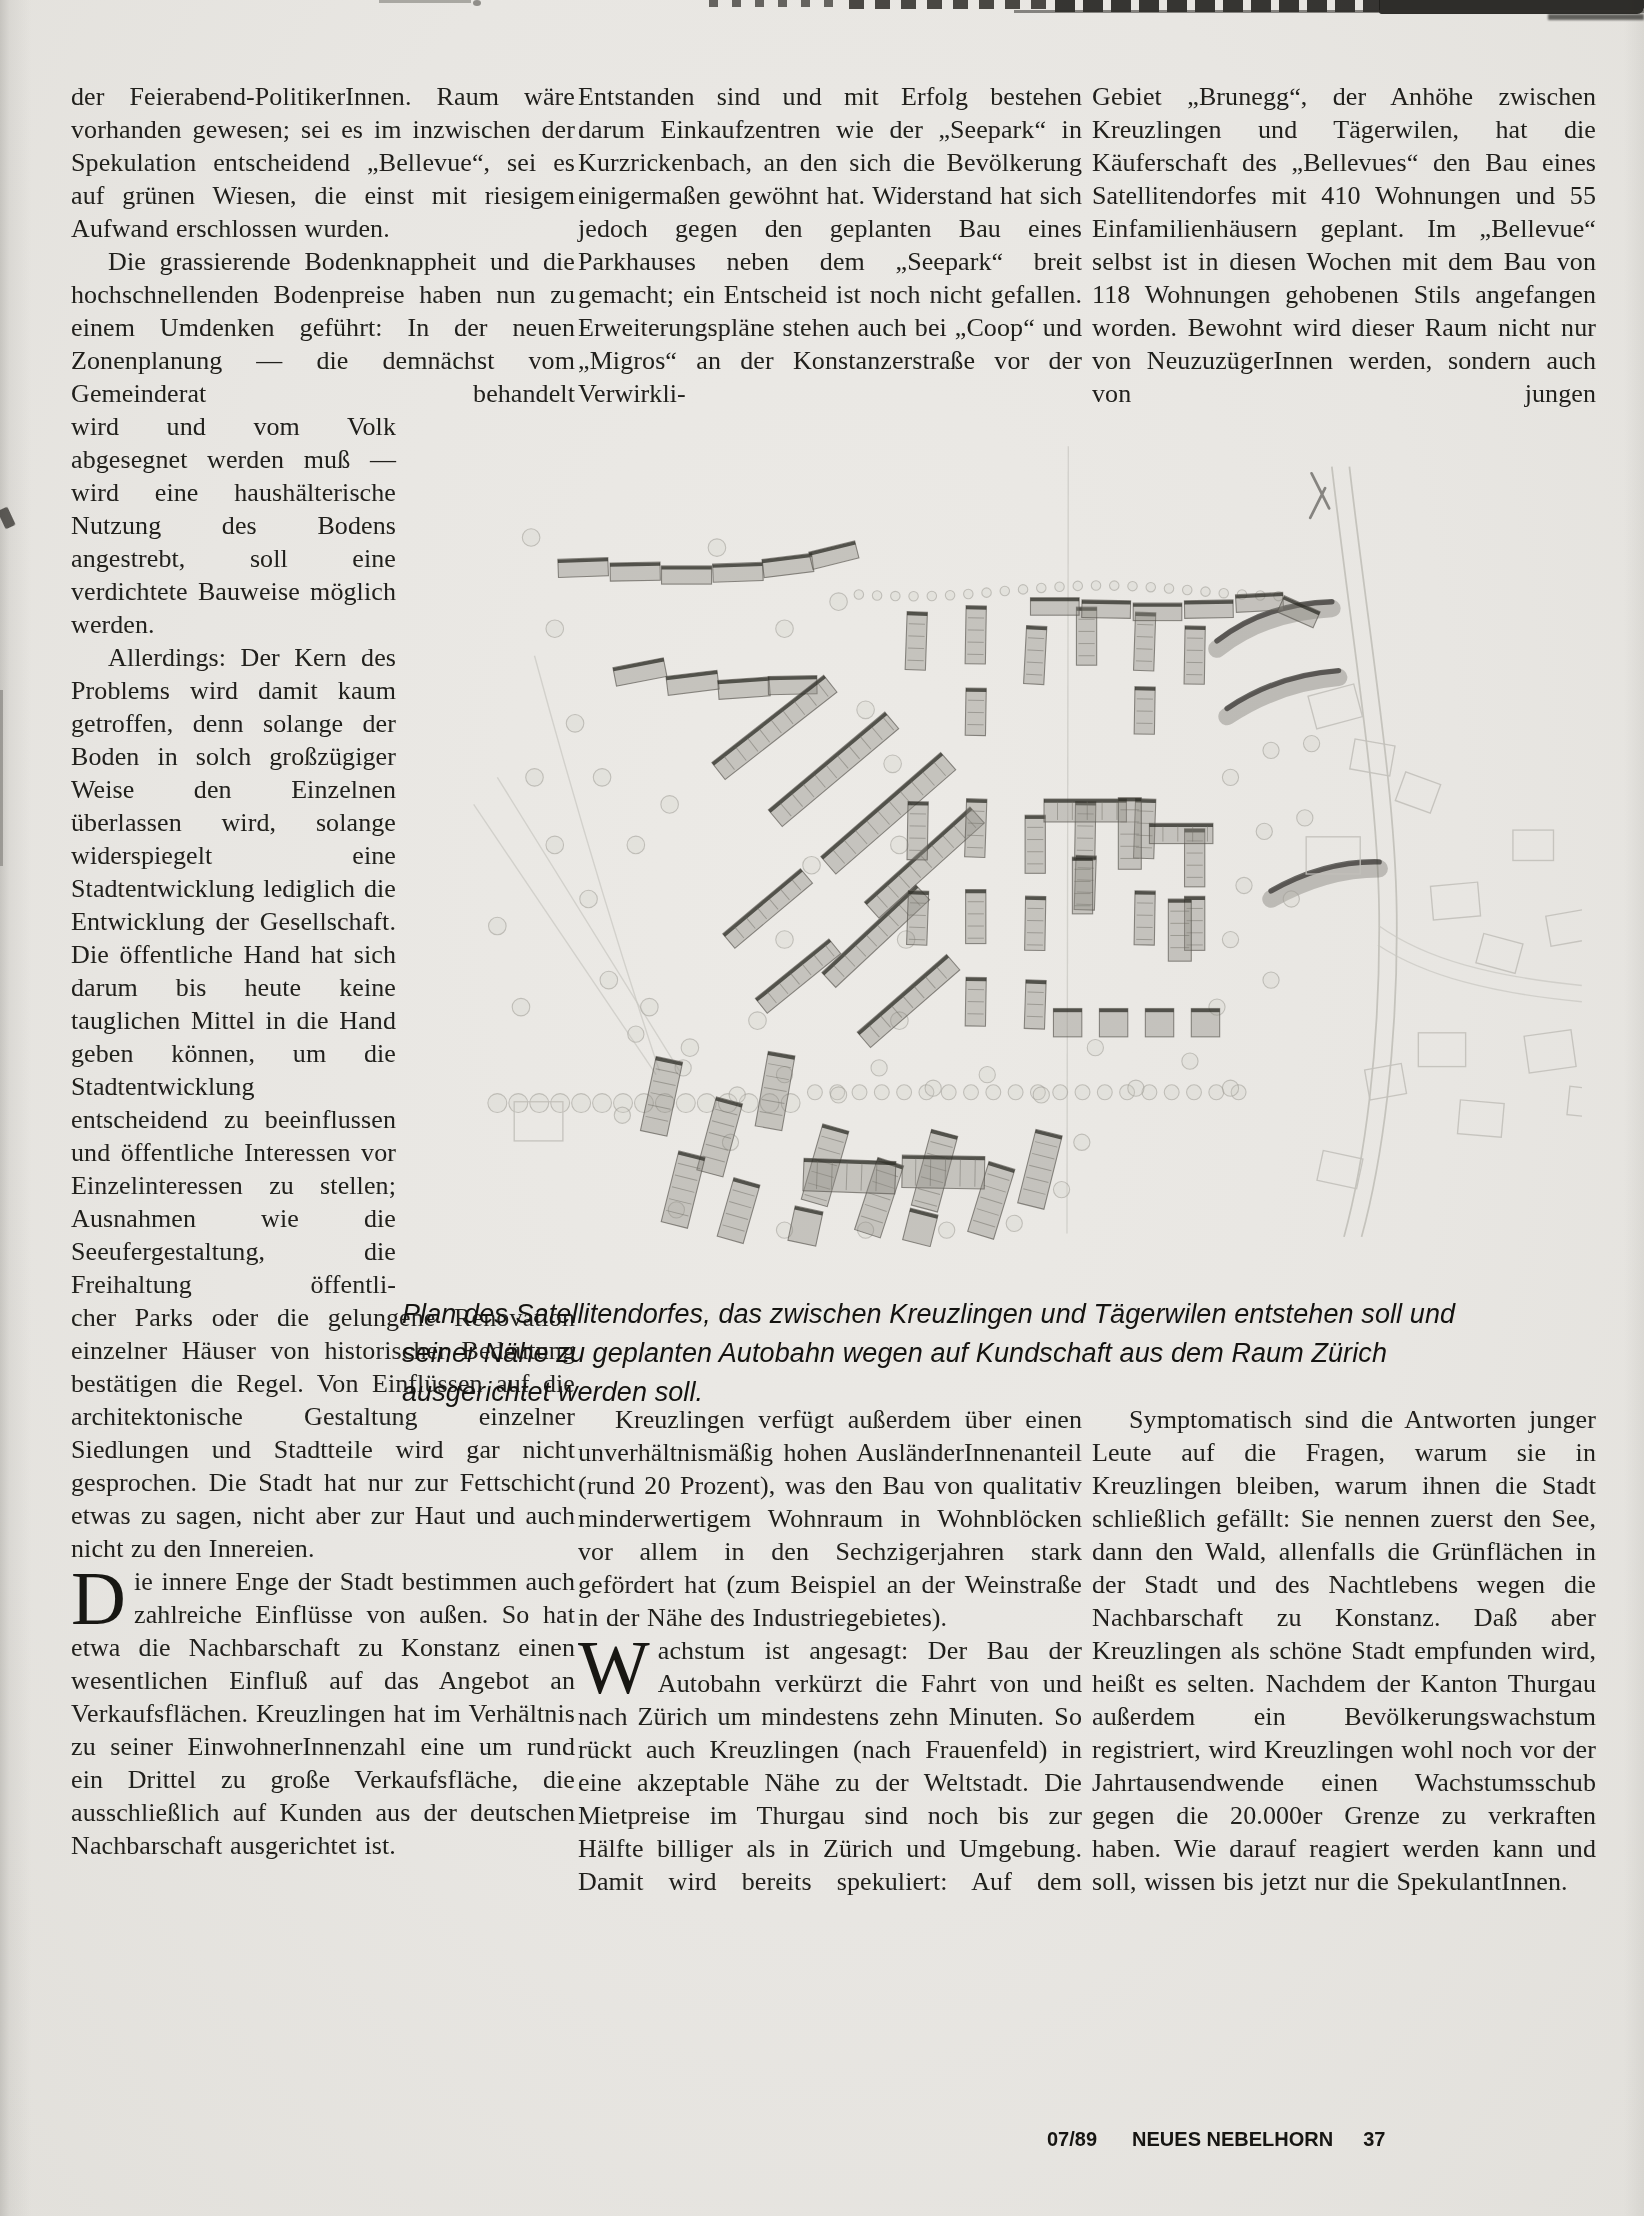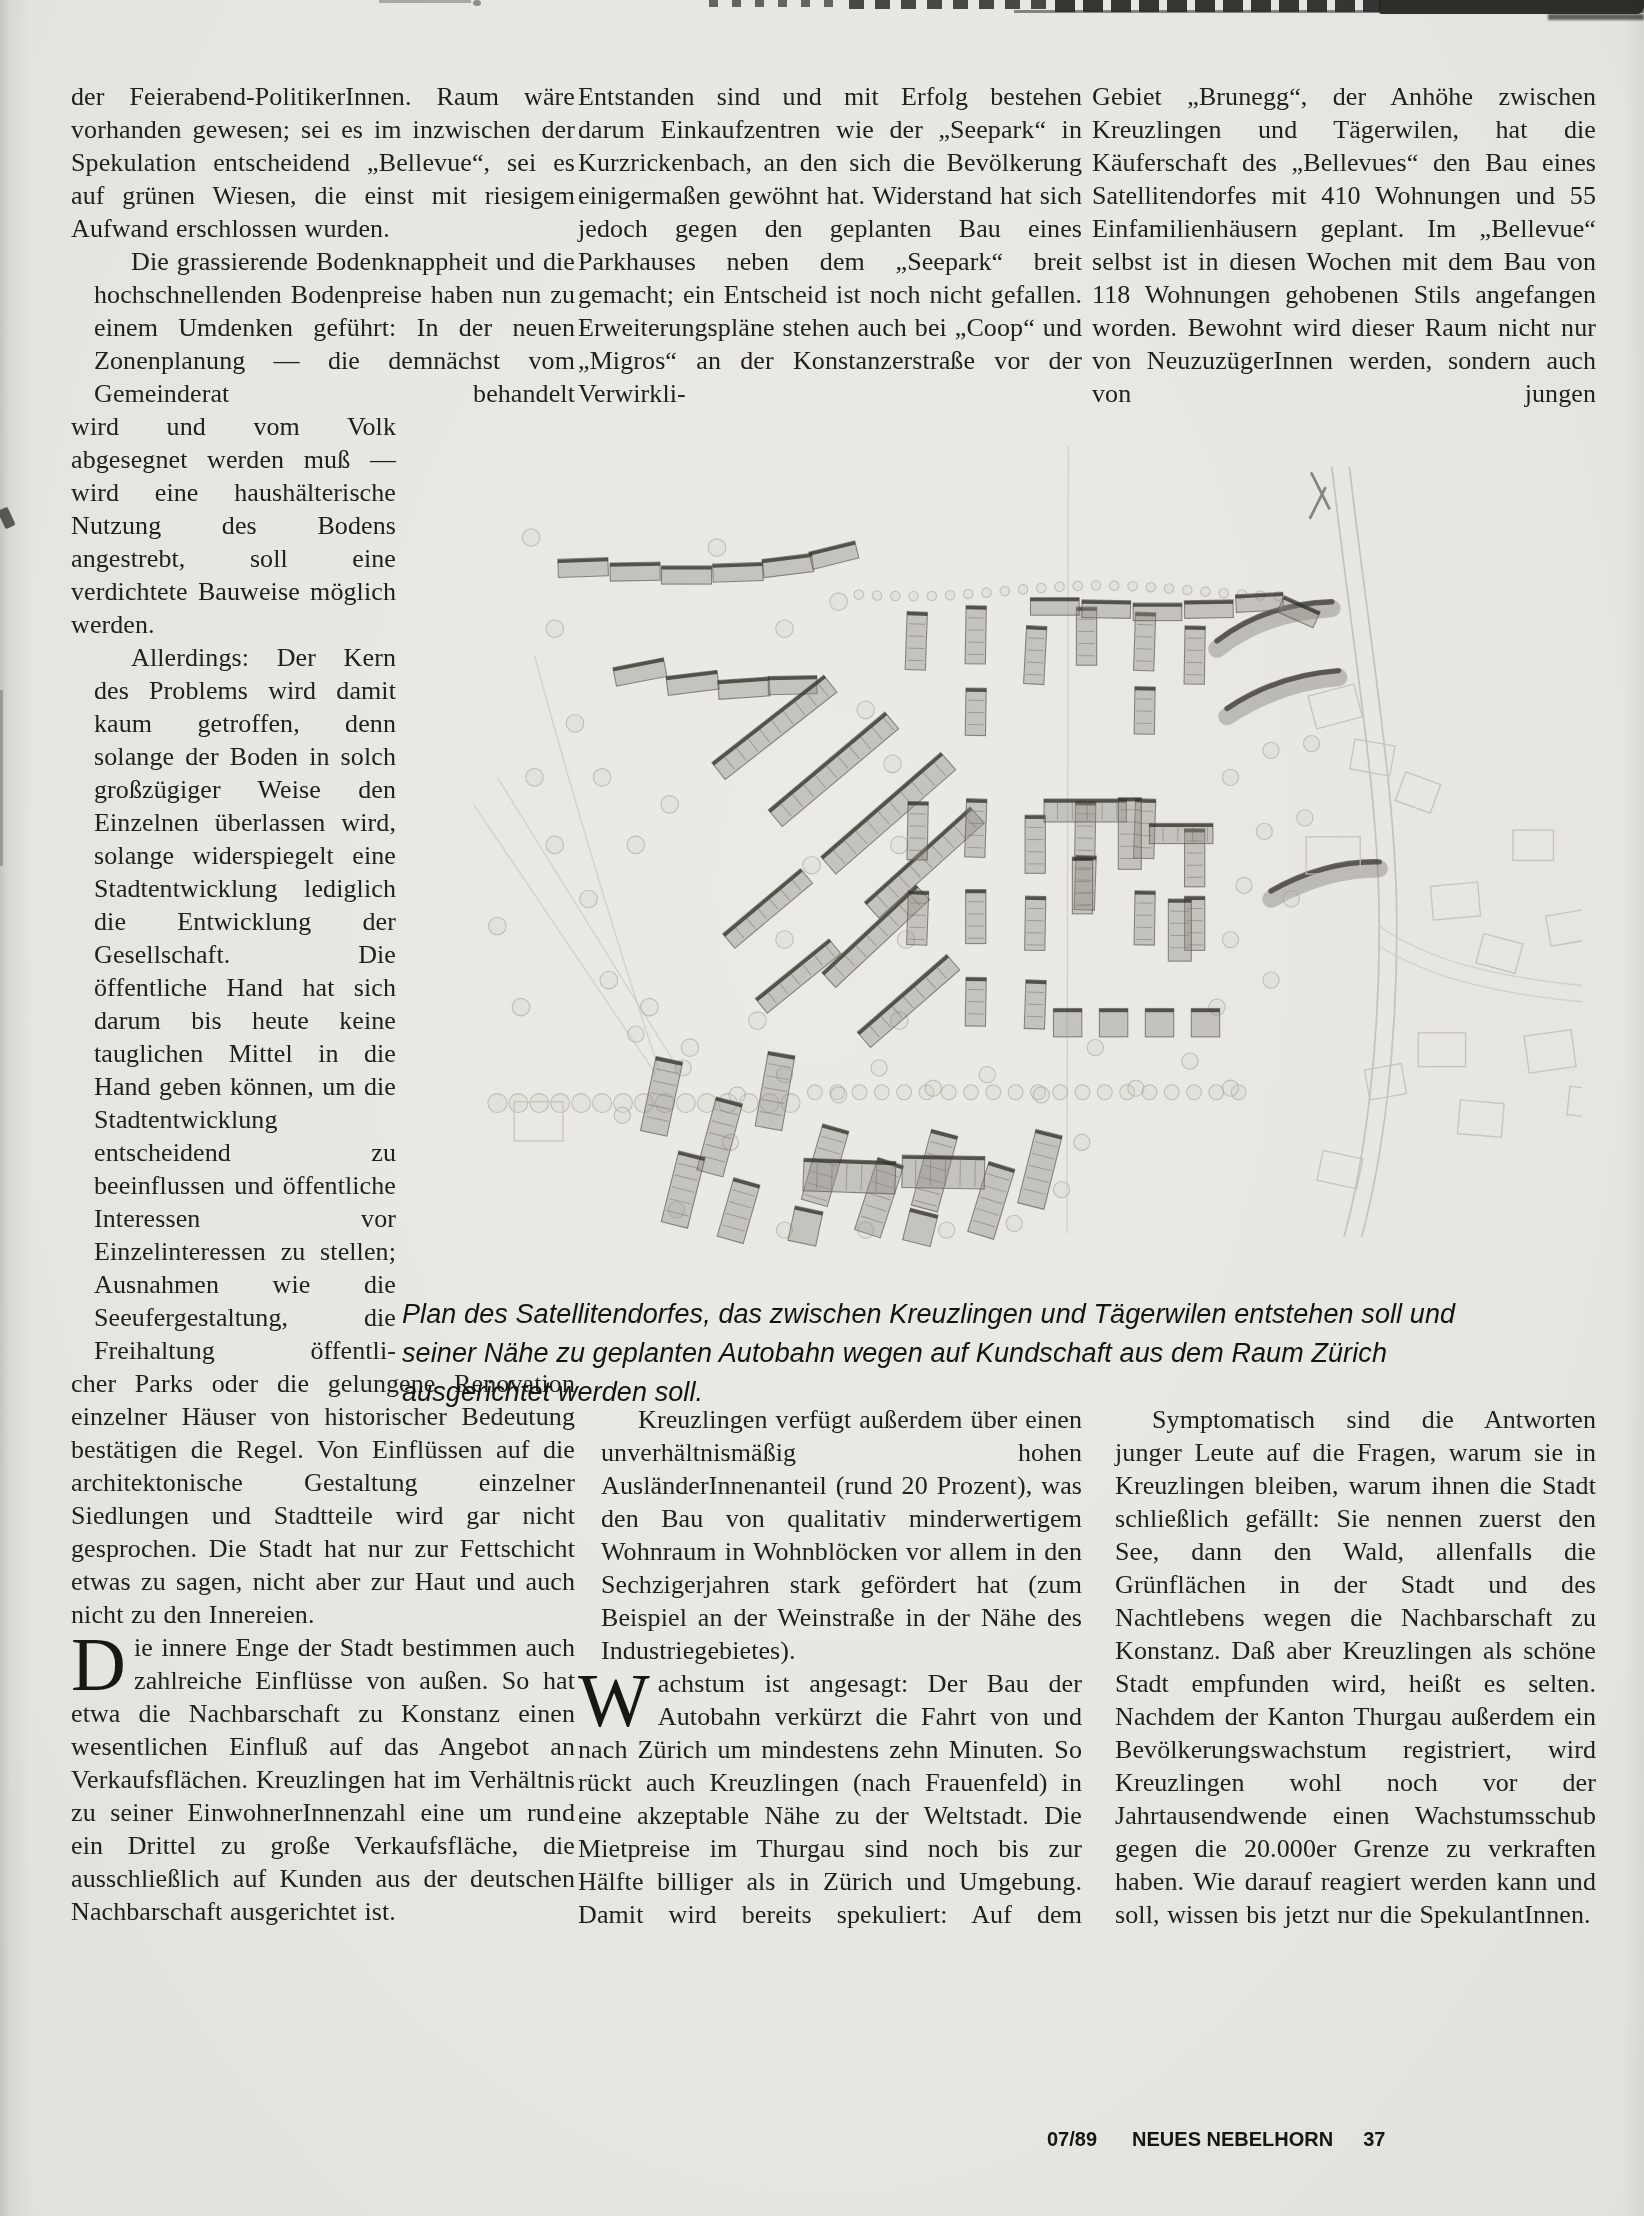--- a/index.html
+++ b/index.html
@@ -16,21 +16,21 @@
   .colL{left:71px;top:80px;}
   .colM-top{left:578px;top:80px;}
   .colM-bot{left:578px;top:1403px;}
   .colR-top{left:1092px;top:80px;}
   .colR-bot{left:1092px;top:1403px;}
   p.tx{
     margin:0;font-size:26px;line-height:33px;text-align:justify;
     letter-spacing:0.1px;word-spacing:1px;hyphens:manual;color:#21201c;
     text-rendering:optimizeLegibility;
   }
-  p.ind{text-indent:37px;margin-left:23px;}
+  p.ind{text-indent:37px;}
   p.cont{text-align-last:justify;}
   .narrow{width:325px;}
   .gap{margin-top:76px;}
   .gap2{margin-top:59px;}
   .dc{
     float:left;font-size:76px;line-height:58px;padding:4px 8px 0 0;
     color:#181713;font-weight:400;
   }
   .figure{position:absolute;left:433px;top:426px;width:1149px;height:821px;}
   .figure svg{filter:blur(0.3px);}

